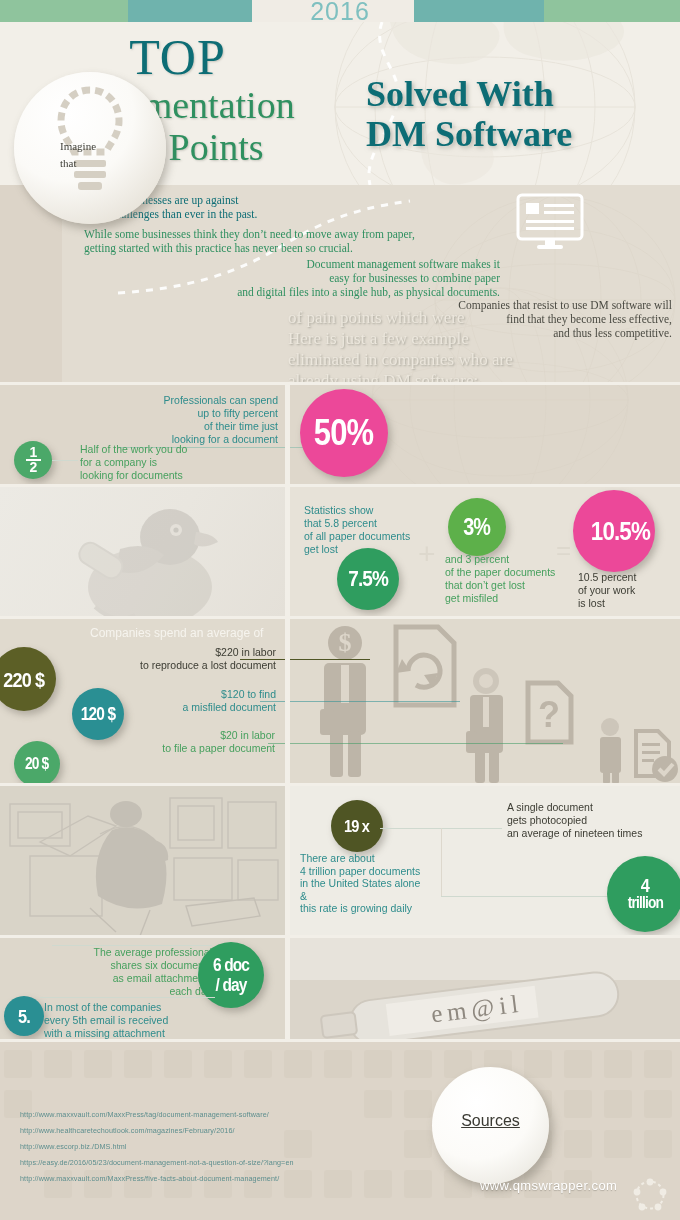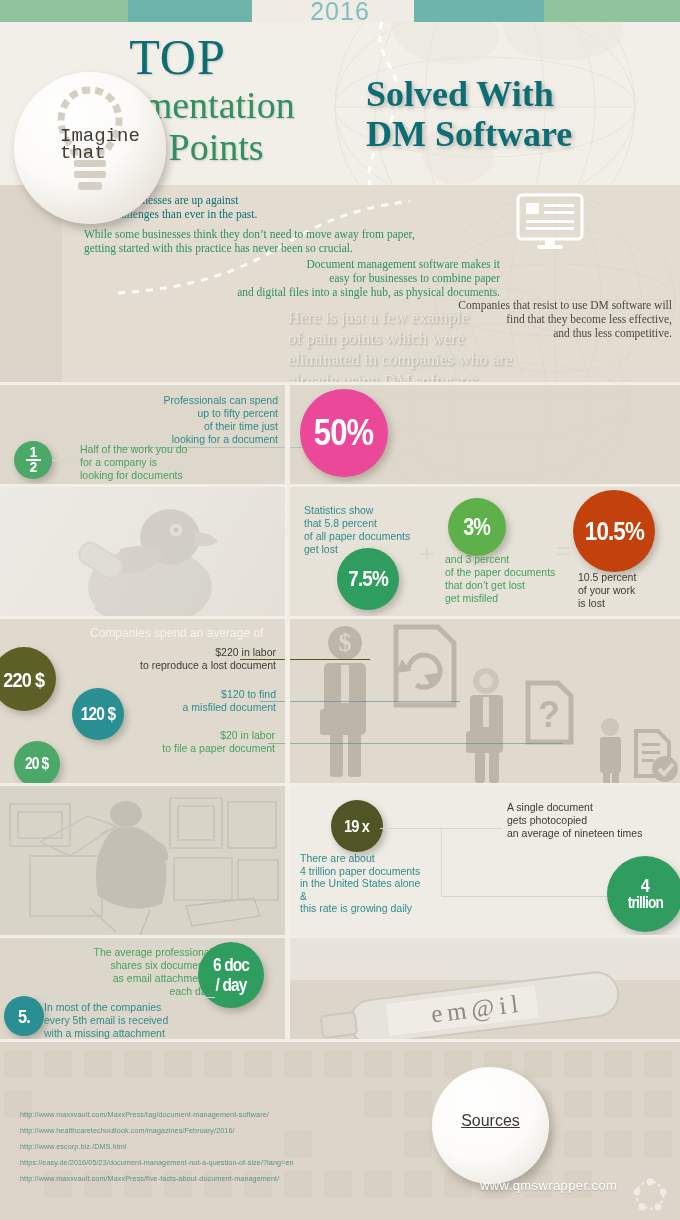--- a/index.html
+++ b/index.html
@@ -72,23 +72,23 @@
     text-shadow: 1px 1px 2px rgba(120,120,110,.55);
   }
 
   .bulb-wrap { position: absolute; left: 14px; top: 72px; width: 152px; height: 152px; z-index: 5; }
   .bulb-circle {
     position: absolute; inset: 0; border-radius: 50%;
     background: radial-gradient(circle at 35% 28%, #ffffff 0%, #fbfaf7 45%, #e9e5dc 78%, #d9d3c8 100%);
     box-shadow: 3px 5px 9px rgba(120,115,105,.45);
   }
   .bulb-label {
-    position: absolute; left: 46px; top: 56px; width: 80px;
-    font-size: 19px; color: #3d3d36; line-height: 17px;
-    font-family: Liberation Mono, monospace;
+    position: absolute; left: 46px; top: 66px; width: 80px;
+    font-size: 11px; color: #3d3d36; line-height: 17px;
+    font-family: Liberation Serif, serif;
   }
   .monitor-icon { position: absolute; right: 96px; top: 8px; width: 68px; height: 58px; }
 
   
   .row50 { position: absolute; top: 385px; left: 0; width: 680px; height: 100px; }
   .row50 .lbg { position: absolute; left: 0; top: 0; width: 285px; height: 100px; background: #ded7cb; }
   .row50 .rbg { position: absolute; left: 290px; top: 0; width: 390px; height: 100px; background: #ded7cb; }
   .row50 .globe3 { position: absolute; left: 60px; top: -100px; width: 300px; height: 230px; opacity: .22; }
 
   
@@ -243,22 +243,22 @@
       <div>find that they become less effective,</div>
       <div>and thus less competitive.</div>
     </div>
     <div class="itext" style="left:180px;top:72px;width:320px;text-align:right;">
       <div>Document management software makes it</div>
       <div>easy for businesses to combine paper</div>
       <div>and digital files into a single hub, as physical documents.</div>
     </div>
 
     <div class="ghost" style="left:288px;top:122px;">
+      <div>of pain points which were</div>
       <div>Here is just a few example</div>
-      <div>of pain points which were</div>
       <div>eliminated in companies who are</div>
       <div>already using DM software:</div>
     </div>
   </div>
 
   
   <div class="bulb-wrap">
     <div class="bulb-circle"></div>
     <svg style="position:absolute;left:40px;top:12px;width:72px;height:128px;" viewBox="0 0 72 128">
       <path d="M36,6 C18,6 7,20 7,37 C7,50 15,58 20,68 L52,68 C57,58 65,50 65,37 C65,20 54,6 36,6z" fill="none" stroke="#d5cfc3" stroke-width="7" stroke-dasharray="8 5"></path>
@@ -348,21 +348,21 @@
     </div>
     <div class="cap green" style="left:445px;top:66px;width:135px;">
       <div>and 3 percent</div>
       <div>of the paper documents</div>
       <div>that don’t get lost</div>
       <div>get misfiled</div>
     </div>
 
     <div style="position:absolute;left:556px;top:48px;font-size:26px;color:#ddd8cd;font-weight:300;">=</div>
 
-    <div class="circ" style="left:573px;top:3px;width:82px;height:82px;background:#c2410c;font-size:26px;">
+    <div class="circ" style="left:573px;top:3px;width:82px;height:82px;background:#ec4899;font-size:26px;justify-content:flex-end;">
       <span>10.5%</span>
     </div>
     <div class="cap dark" style="left:578px;top:84px;width:100px;">
       <div>10.5 percent</div>
       <div>of your work</div>
       <div>is lost</div>
     </div>
   </div>
 
   

